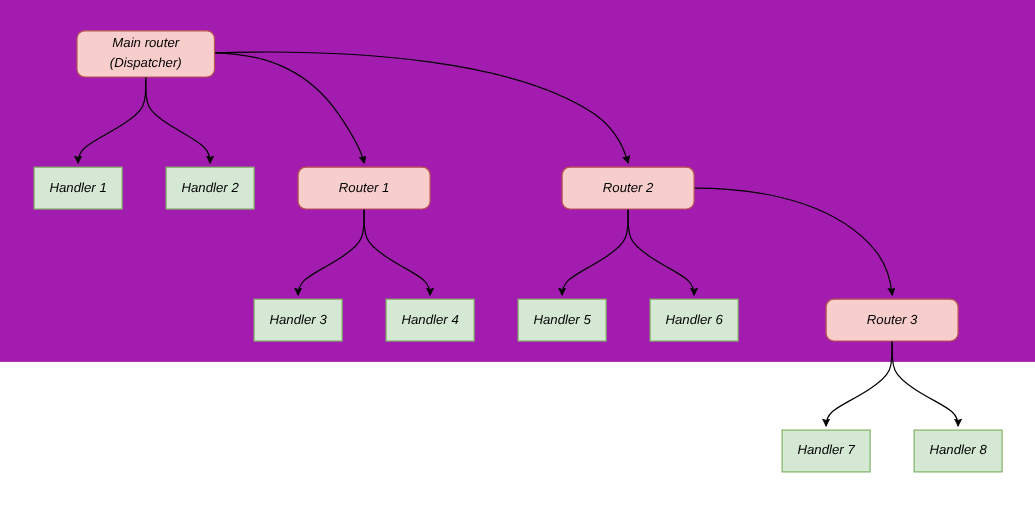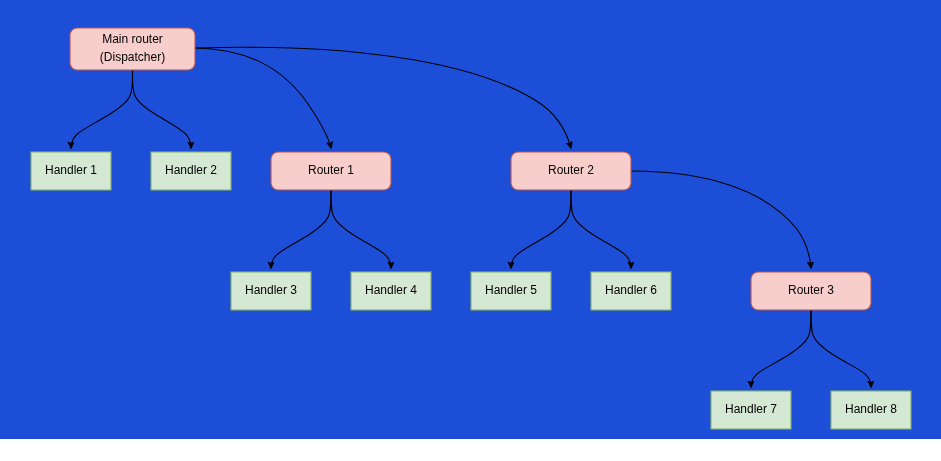--- a/index.html
+++ b/index.html
@@ -10,22 +10,23 @@
   }
   body {
     width: 941px;
     height: 461px;
     font-family: "Liberation Sans", sans-serif;
     overflow: hidden;
   }
   #diagram-canvas {
     position: relative;
     width: 941px;
-    height: 439px;
-    background: #1d4ed8;
+    height: 329px;
+    background: #a21caf;
+    font-style: italic;
   }
   svg.diagram-svg {
     position: absolute;
     top: 0;
     left: 0;
     width: 941px;
     height: 461px;
     display: block;
   }
   .node-label {

